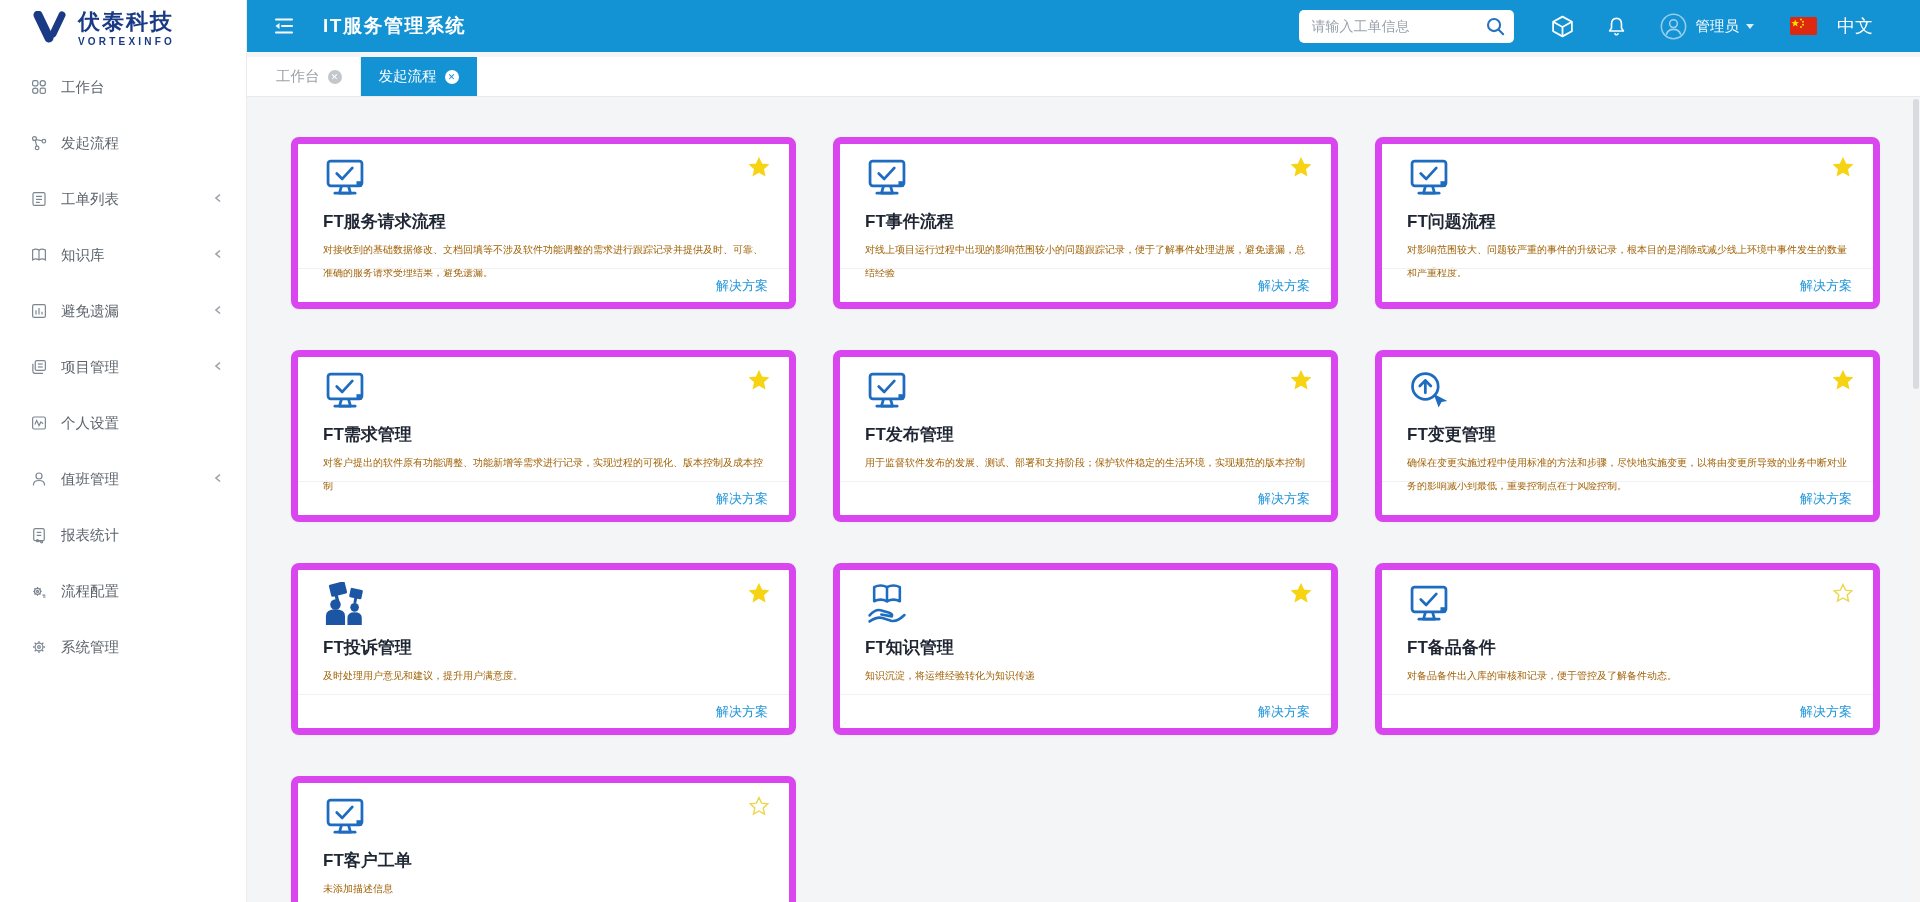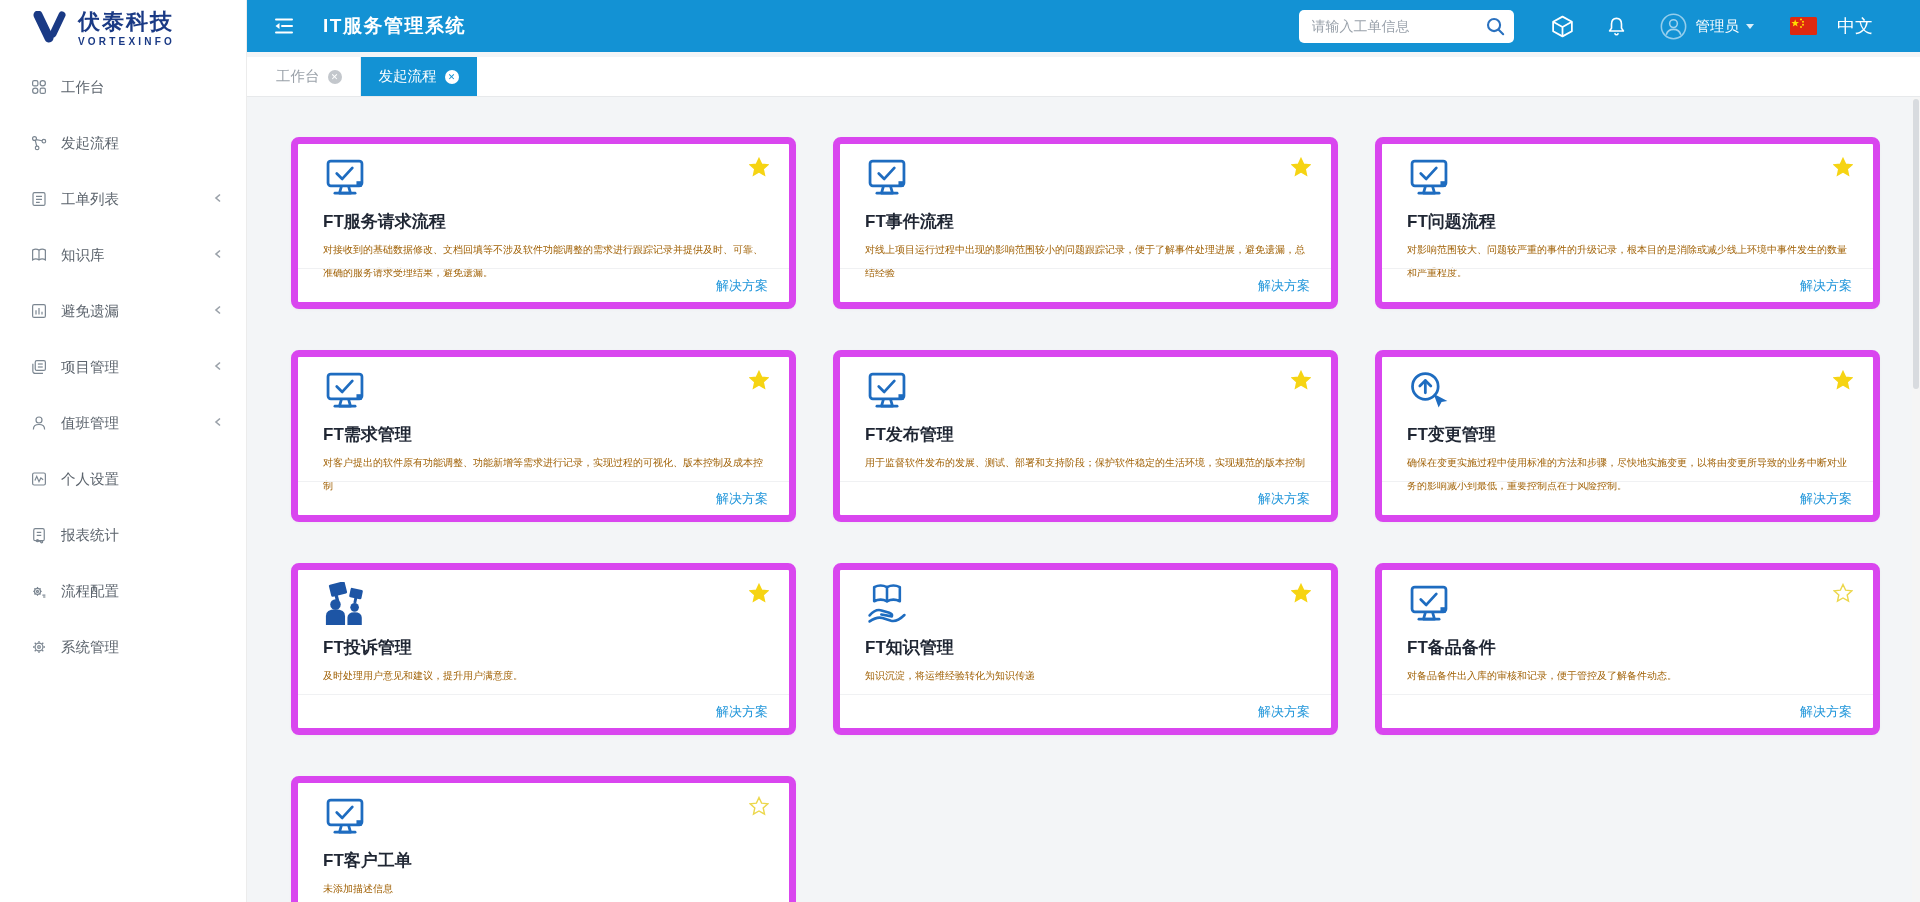--- a/index.html
+++ b/index.html
@@ -159,38 +159,38 @@
           </svg>
           </span>
         <span>项目管理</span>
         <span class="mi-chevron visible"><svg width="12" height="12" viewBox="0 0 12 12" fill="none" stroke="#9aa1a9" stroke-width="1.6">
               <polyline points="8,2.5 4,6 8,9.5"></polyline>
             </svg></span>
       </div>
       <div class="menu-item">
         <span class="mi-icon">
           <svg viewBox="0 0 24 24" width="18" height="18" fill="none" stroke="#7b8691" stroke-width="1.6">
+            <rect x="3.5" y="4" width="17" height="16" rx="2"></rect>
+            <polyline points="6.5,14 9,8.5 12,15.5 14.5,10.5 17.5,13"></polyline>
+          </svg>
+          </span>
+        <span>个人设置</span>
+
+      </div>
+      <div class="menu-item">
+        <span class="mi-icon">
+          <svg viewBox="0 0 24 24" width="18" height="18" fill="none" stroke="#7b8691" stroke-width="1.6">
             <circle cx="12" cy="8" r="4"></circle>
               <path d="M4.5 20.5 q0-6.5 7.5-6.5 q7.5 0 7.5 6.5"></path>
           </svg>
           </span>
         <span>值班管理</span>
         <span class="mi-chevron visible"><svg width="12" height="12" viewBox="0 0 12 12" fill="none" stroke="#9aa1a9" stroke-width="1.6">
               <polyline points="8,2.5 4,6 8,9.5"></polyline>
             </svg></span>
-      </div>
-      <div class="menu-item">
-        <span class="mi-icon">
-          <svg viewBox="0 0 24 24" width="18" height="18" fill="none" stroke="#7b8691" stroke-width="1.6">
-            <rect x="3.5" y="4" width="17" height="16" rx="2"></rect>
-            <polyline points="6.5,14 9,8.5 12,15.5 14.5,10.5 17.5,13"></polyline>
-          </svg>
-          </span>
-        <span>个人设置</span>
-
       </div>
       <div class="menu-item">
         <span class="mi-icon">
           <svg viewBox="0 0 24 24" width="18" height="18" fill="none" stroke="#7b8691" stroke-width="1.6">
             <rect x="5" y="3.5" width="14" height="16" rx="2"></rect>
             <line x1="9" y1="8.5" x2="15" y2="8.5"></line>
               <line x1="9" y1="12.5" x2="15" y2="12.5"></line>
             <circle cx="10" cy="19.5" r="1.4"></circle>
               <circle cx="15.5" cy="21" r="1.4"></circle>
               <line x1="11.3" y1="19.9" x2="14.2" y2="20.7"></line>

